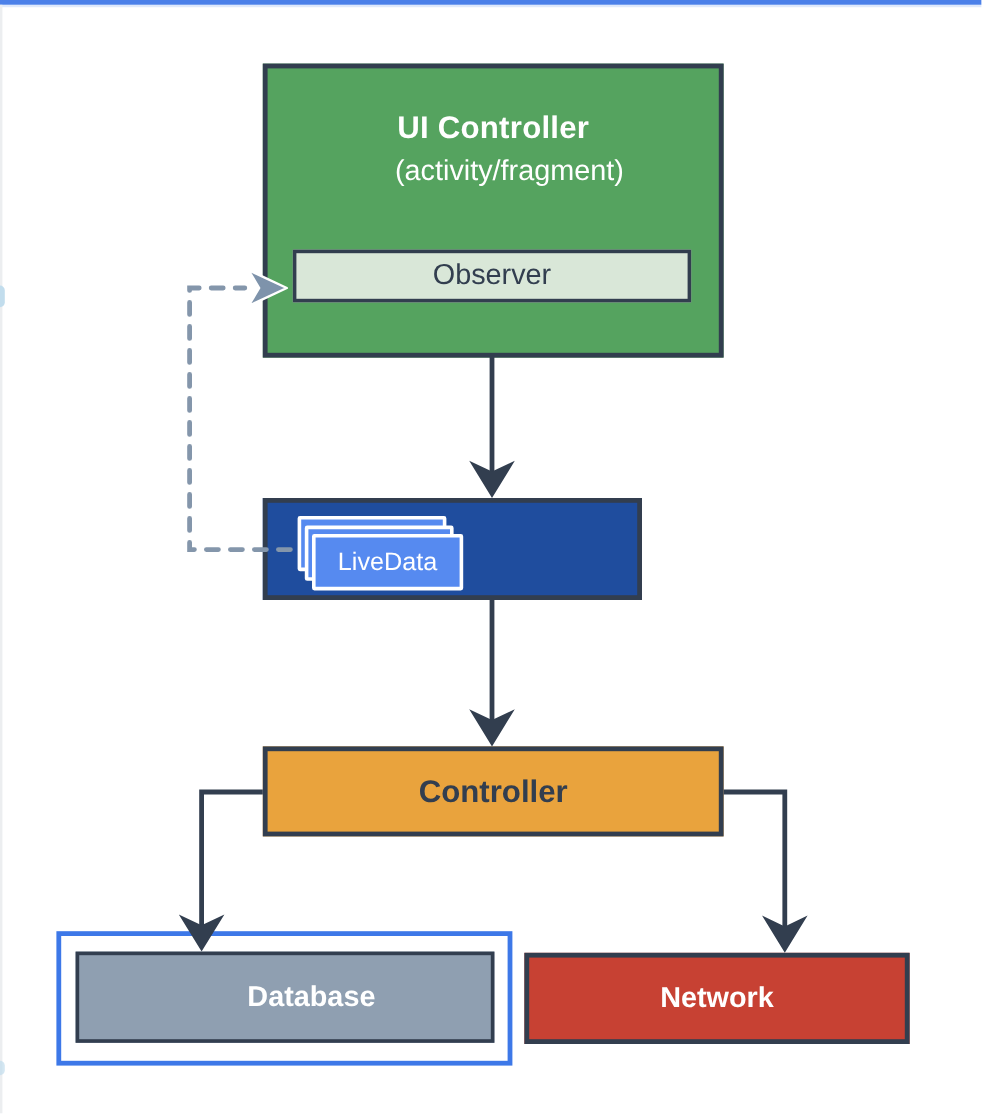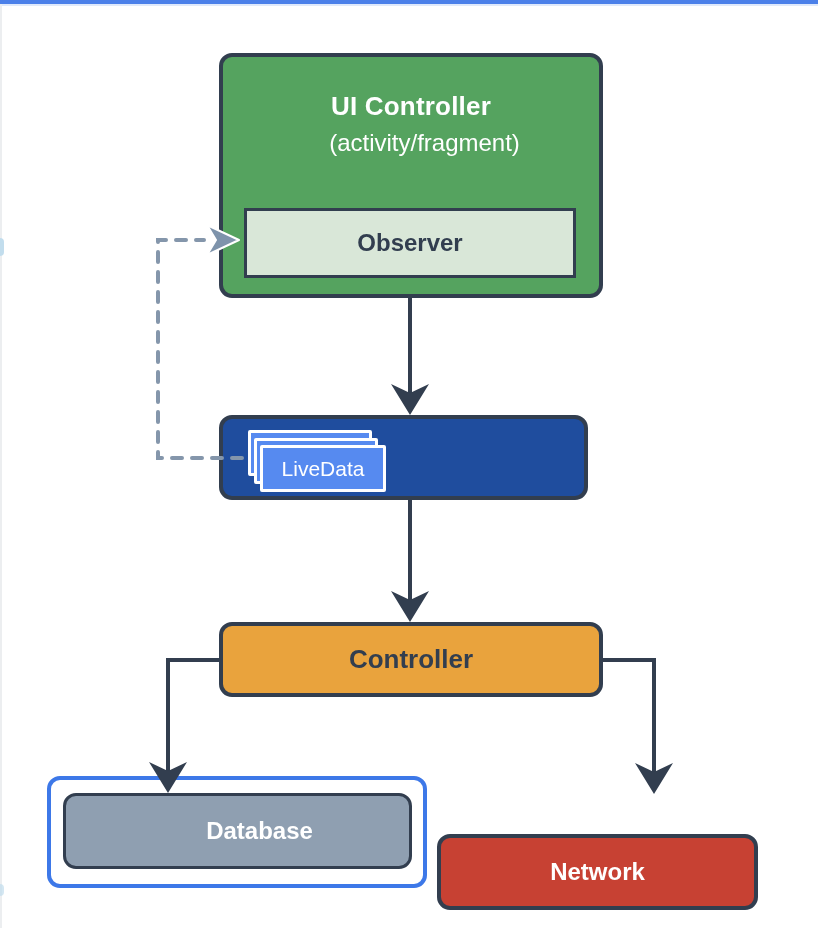--- a/index.html
+++ b/index.html
@@ -8,37 +8,37 @@
     background:#ffffff;
     font-family:"Liberation Sans", sans-serif;
   }
   .top-bar{position:absolute;left:0;top:0;width:818px;height:4px;background:var(--topbar);}
   .top-bar-glow{position:absolute;left:0;top:4px;width:818px;height:2px;background:#c9dbf8;opacity:.6;}
   .left-edge{position:absolute;left:0;top:4px;width:2px;height:924px;background:var(--edge_line);}
   .edge-blob{position:absolute;left:0;width:4px;height:18px;background:var(--edge_blob);border-radius:0 4px 4px 0;}
   .edge-blob.b1{top:238px;}
   .edge-blob.b2{top:884px;height:12px;opacity:.7;}
 
-  .node{position:absolute;box-sizing:border-box;border-radius:13px;}
+  .node{position:absolute;box-sizing:border-box;}
   .green-box{
     left:219px;top:53px;width:384px;height:245px;
     background:var(--green);border:4px solid var(--slate);
     text-align:center;color:#ffffff;
   }
   .green-title{margin-top:34px;font-size:26px;font-weight:bold;letter-spacing:.2px;}
   .green-sub{margin-top:7px;font-size:24px;font-weight:normal;padding-left:27px;}
   .observer-box{
-    position:absolute;left:21px;top:151px;width:332px;height:70px;box-sizing:border-box;
+    position:absolute;left:21px;top:151px;width:332px;height:44px;box-sizing:border-box;
     background:var(--green_light);border:3px solid var(--slate);
     display:flex;align-items:center;justify-content:center;
-    font-size:24px;font-weight:bold;color:var(--slate);
+    font-size:24px;font-weight:normal;color:var(--slate);
   }
 
   .viewmodel-box{
-    left:219px;top:415px;width:369px;height:85px;
+    left:219px;top:415px;width:316px;height:85px;
     background:var(--blue_dark);border:4px solid var(--slate);
   }
   .vm-label{
     position:absolute;left:170px;right:8px;top:0;bottom:0;
     display:flex;align-items:center;justify-content:center;
     color:#fff;font-size:27px;font-weight:bold;
   }
   .ld-card{
     position:absolute;box-sizing:border-box;width:124px;height:46px;
     background:var(--blue_card);border:3px solid #ffffff;border-radius:2px;
@@ -65,21 +65,21 @@
   .database-box{
     left:63px;top:793px;width:349px;height:76px;
     background:var(--gray);border:3px solid var(--slate);
     display:flex;align-items:center;justify-content:center;
     font-size:24px;font-weight:600;color:#ffffff;padding-left:44px;
   }
   .network-box{
     left:437px;top:794px;width:321px;height:76px;
     background:var(--red);border:4px solid var(--slate);
     display:flex;align-items:center;justify-content:center;
-    font-size:24px;font-weight:600;color:#ffffff;margin-top:40px;
+    font-size:24px;font-weight:600;color:#ffffff;
   }
 
   svg.overlay{position:absolute;left:0;top:0;pointer-events:none;z-index:10;}
   .connector{stroke:var(--slate);stroke-width:4;fill:none;}
   .arrowhead{fill:var(--slate);stroke:none;}
   .dashed-line{stroke:var(--dashed);stroke-width:4;fill:none;stroke-dasharray:10 10;stroke-linecap:round;}
   .dashed-head{fill:var(--dashed_head);stroke:#ffffff;stroke-width:2;stroke-linejoin:round;}
 </style>
 </head>
 <body>

